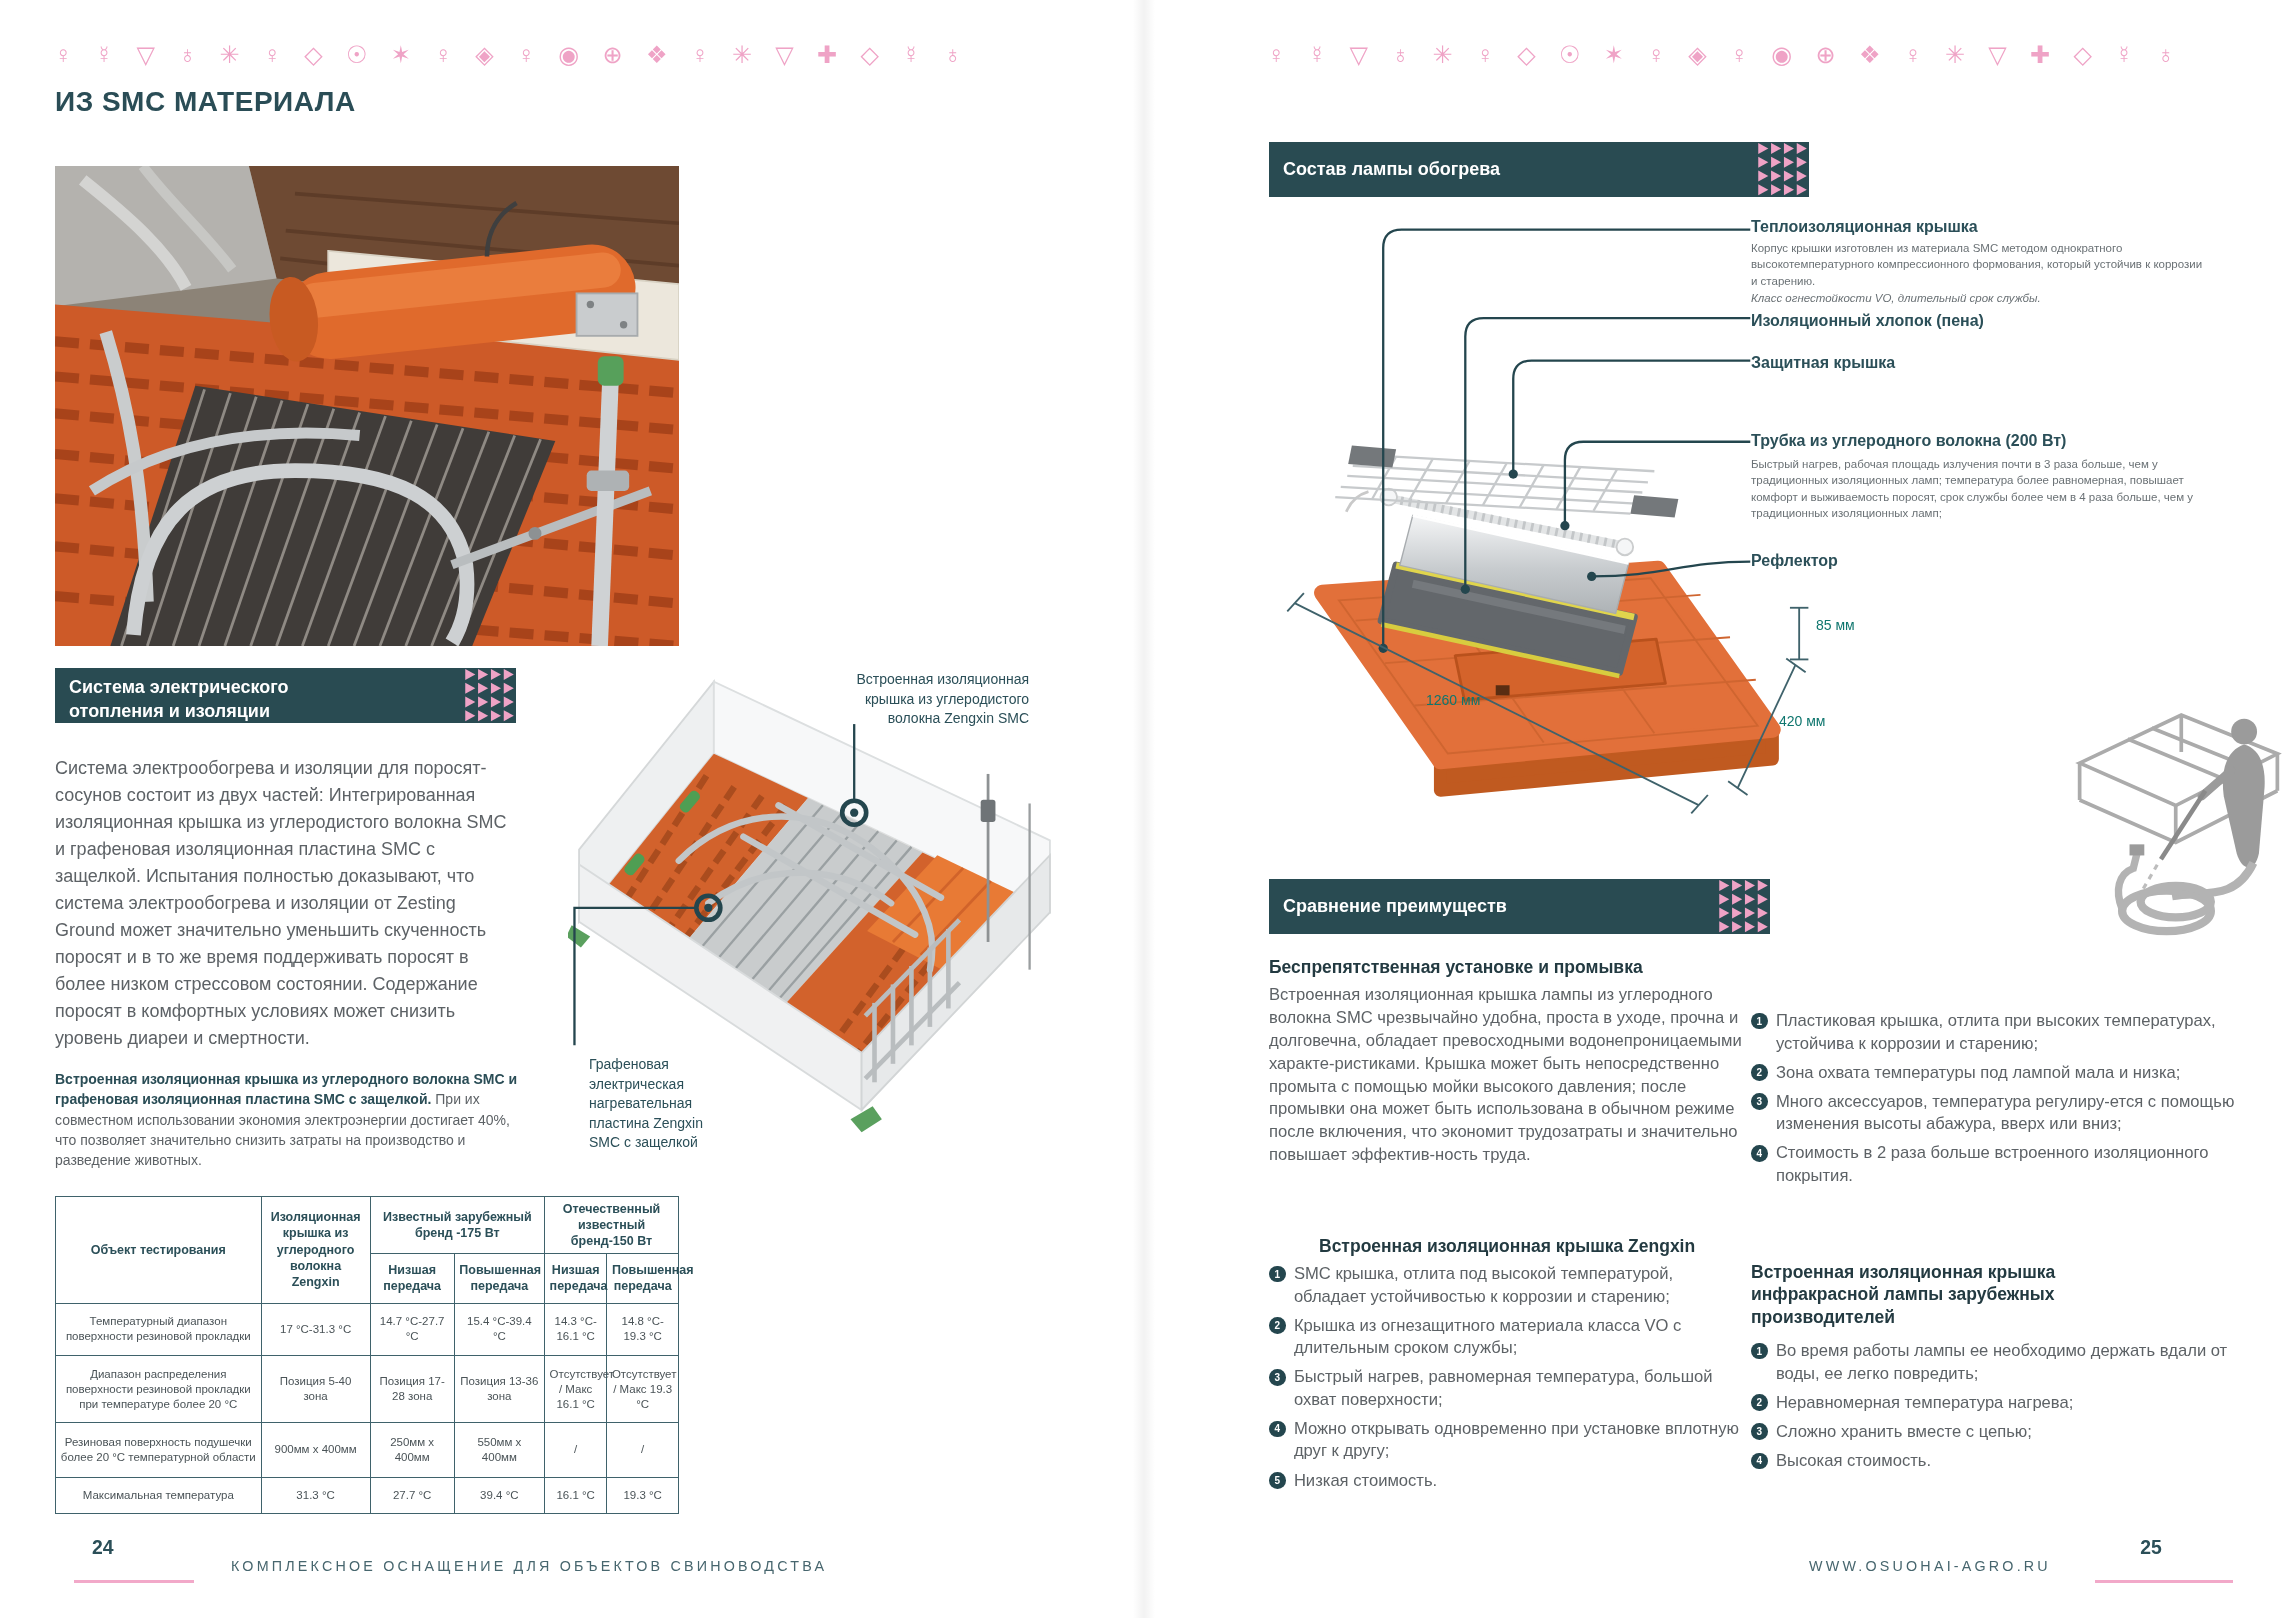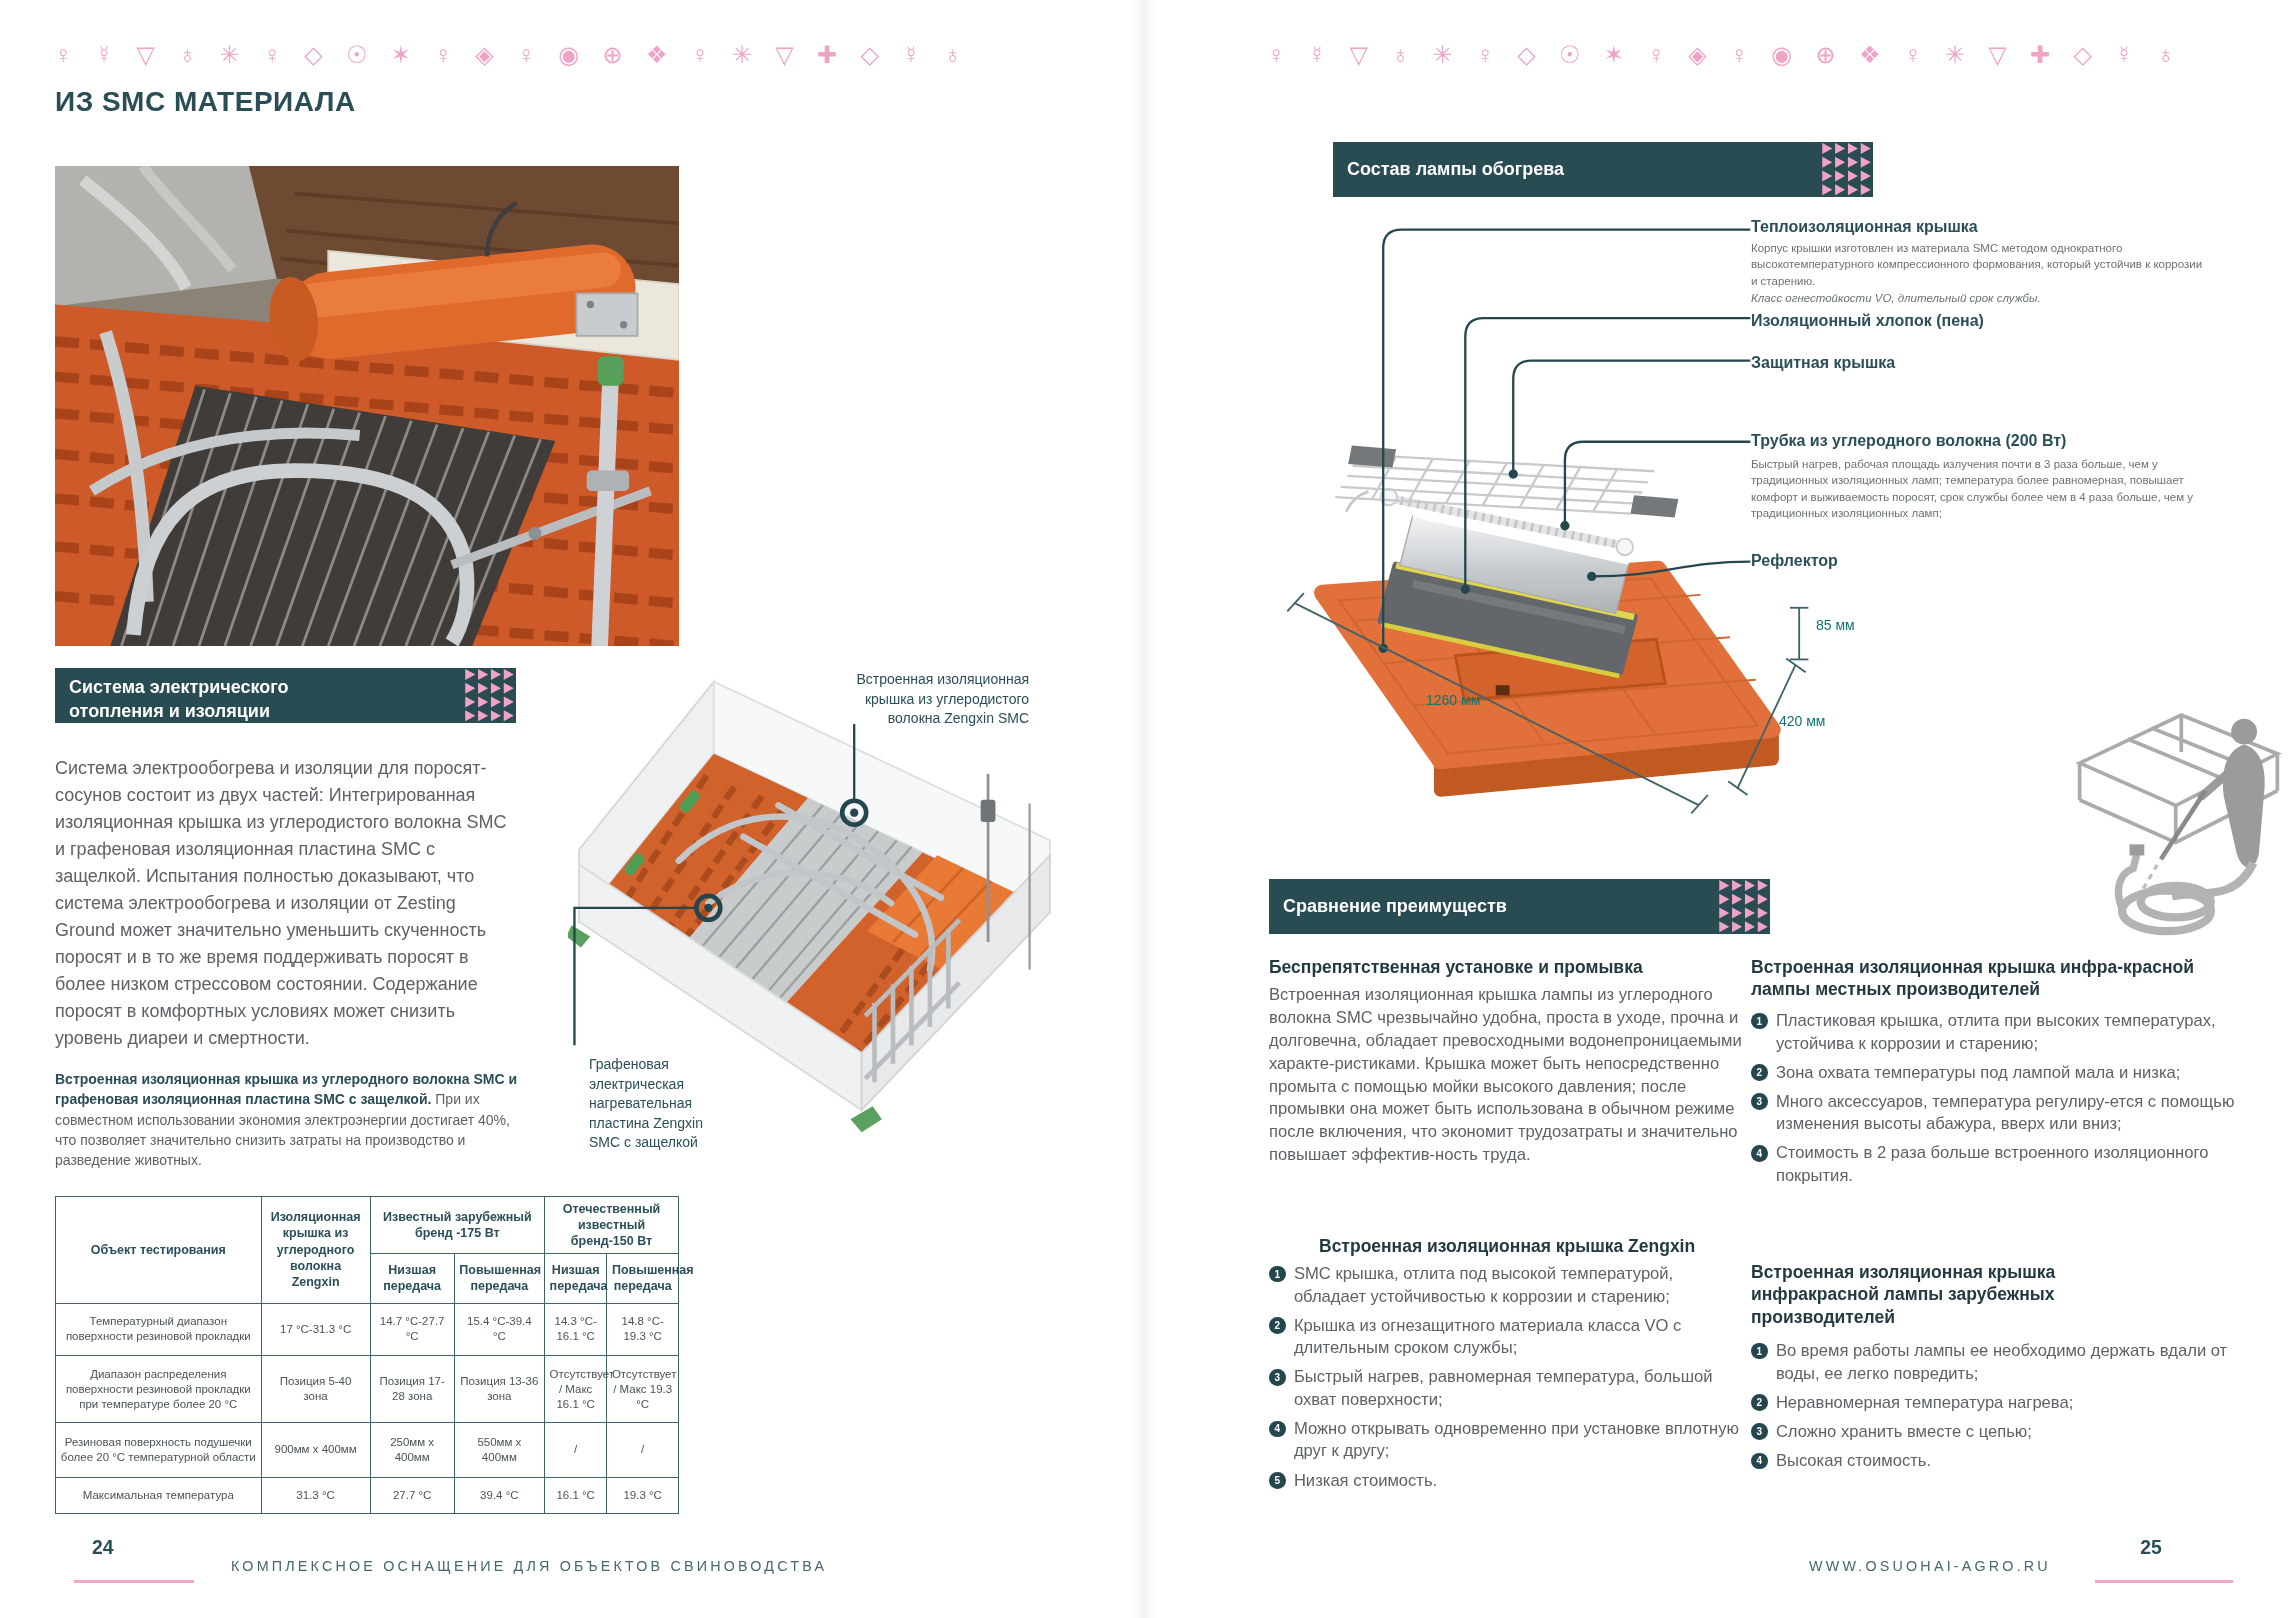--- a/index.html
+++ b/index.html
@@ -274,21 +274,21 @@
   </div>
 
   <div class="abs footer-num" style="left:92px;top:1536px;width:74px;">24</div>
   <div class="abs footer-line" style="left:74px;top:1580px;width:120px;"></div>
   <div class="abs footer-text" style="left:231px;top:1558px;">КОМПЛЕКСНОЕ ОСНАЩЕНИЕ ДЛЯ ОБЪЕКТОВ СВИНОВОДСТВА</div>
 
   <div class="abs gutter" style="left:1133px;top:0;width:22px;height:1619px;"></div>
 
   <div class="abs ornament" style="left:1267px;top:41px;">♀ ☿ ▽ ♁ ✳ ♀ ◇ ☉ ✶ ♀ ◈ ♀ ◉ ⊕ ❖ ♀ ✳ ▽ ✚ ◇ ☿ ♁</div>
 
-  <div class="abs header-box" style="left:1333px;top:142px;width:540px;height:55px;">
+  <div class="abs header-box" style="left:1269px;top:142px;width:540px;height:55px;">
     <div class="hb-text" style="padding-top:15.7px;">Состав лампы обогрева</div>
     <svg class="tri-block" width="52" height="55" viewBox="0 0 56 60">
       <g fill="#efa3c6">
         <polygon points="1,1 1,13 12,7"></polygon>
           <polygon points="15,1 15,13 26,7"></polygon>
           <polygon points="29,1 29,13 40,7"></polygon>
           <polygon points="43,1 43,13 54,7"></polygon>
         <polygon points="1,16 1,28 12,22"></polygon>
           <polygon points="15,16 15,28 26,22"></polygon>
           <polygon points="29,16 29,28 40,22"></polygon>
@@ -465,21 +465,20 @@
     <div class="li">
         <span class="num">4</span>
         <div class="lit">Можно открывать одновременно при установке вплотную друг к другу;</div>
       </div>
     <div class="li">
         <span class="num">5</span>
         <div class="lit">Низкая стоимость.</div>
       </div>
   </div>
 
-  <div class="abs blk-title" style="left:1751px;top:956px;width:480px;">Встроенная изоляционная крышка инфра-красной лампы местных производителей</div>
   <div class="abs" style="left:1751px;top:1010px;width:487px;">
     <div class="li">
         <span class="num">1</span>
         <div class="lit">Пластиковая крышка, отлита при высоких температурах, устойчива к коррозии и старению;</div>
       </div>
     <div class="li">
         <span class="num">2</span>
         <div class="lit">Зона охвата температуры под лампой мала и низка;</div>
       </div>
     <div class="li">

